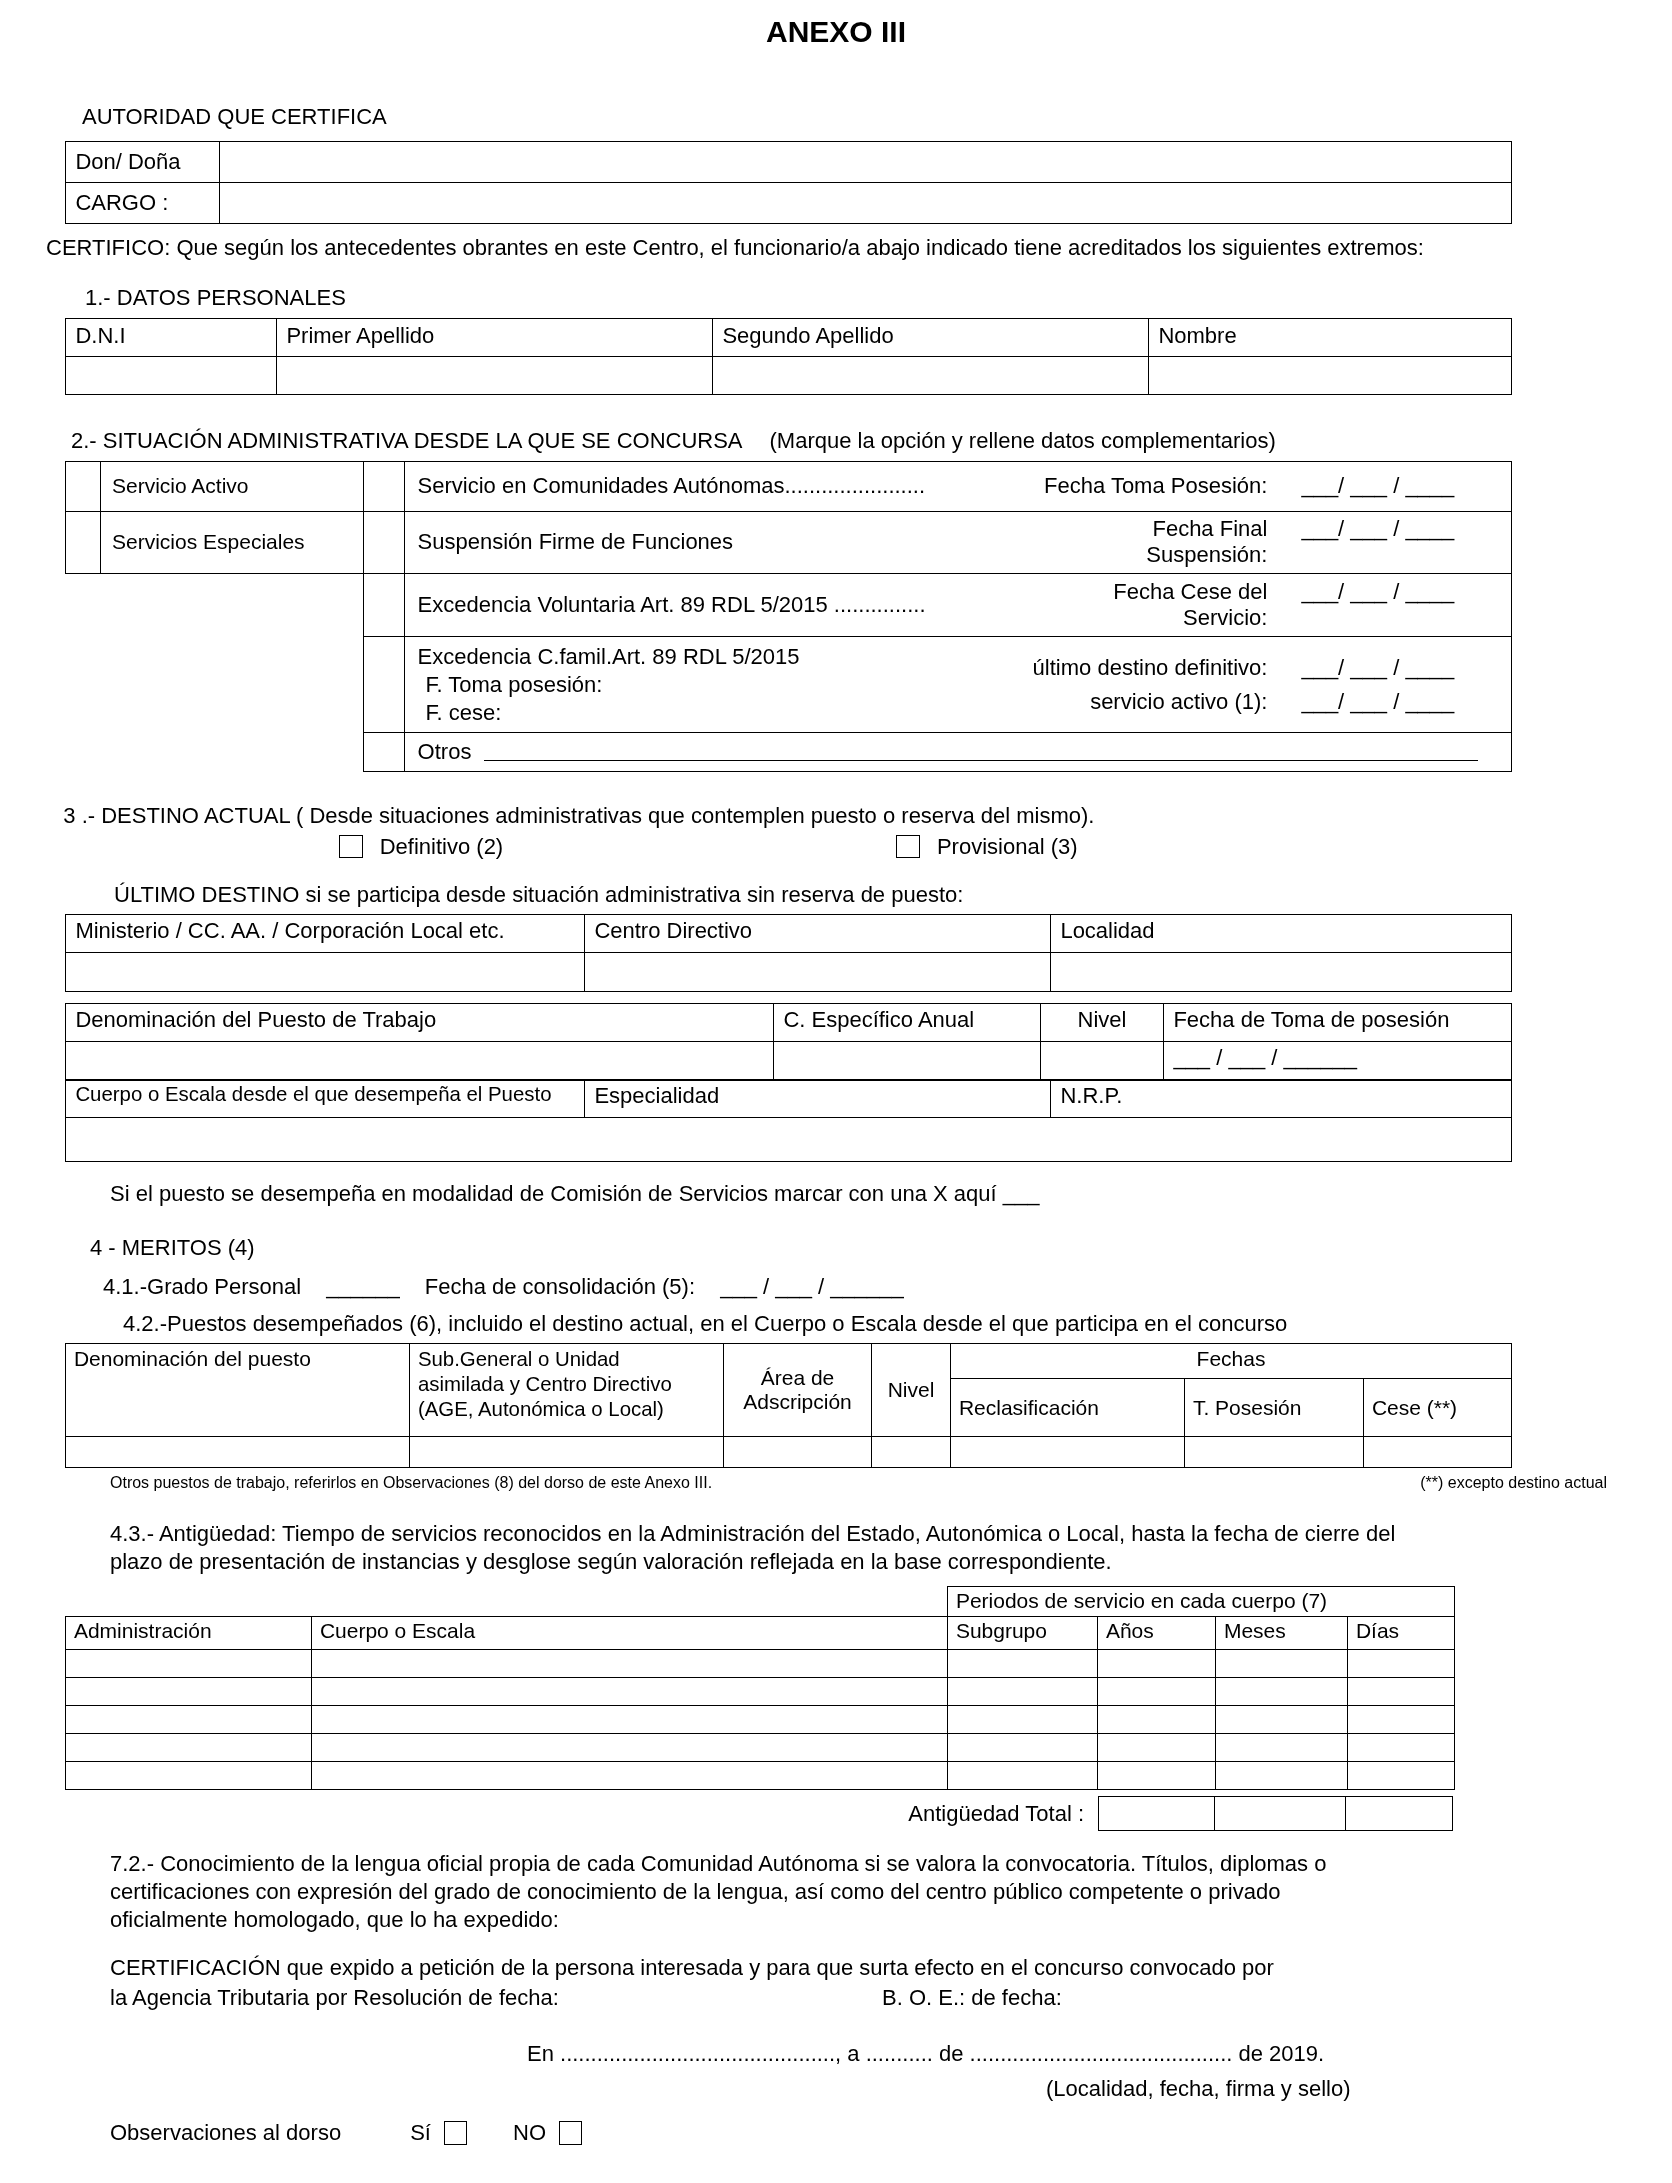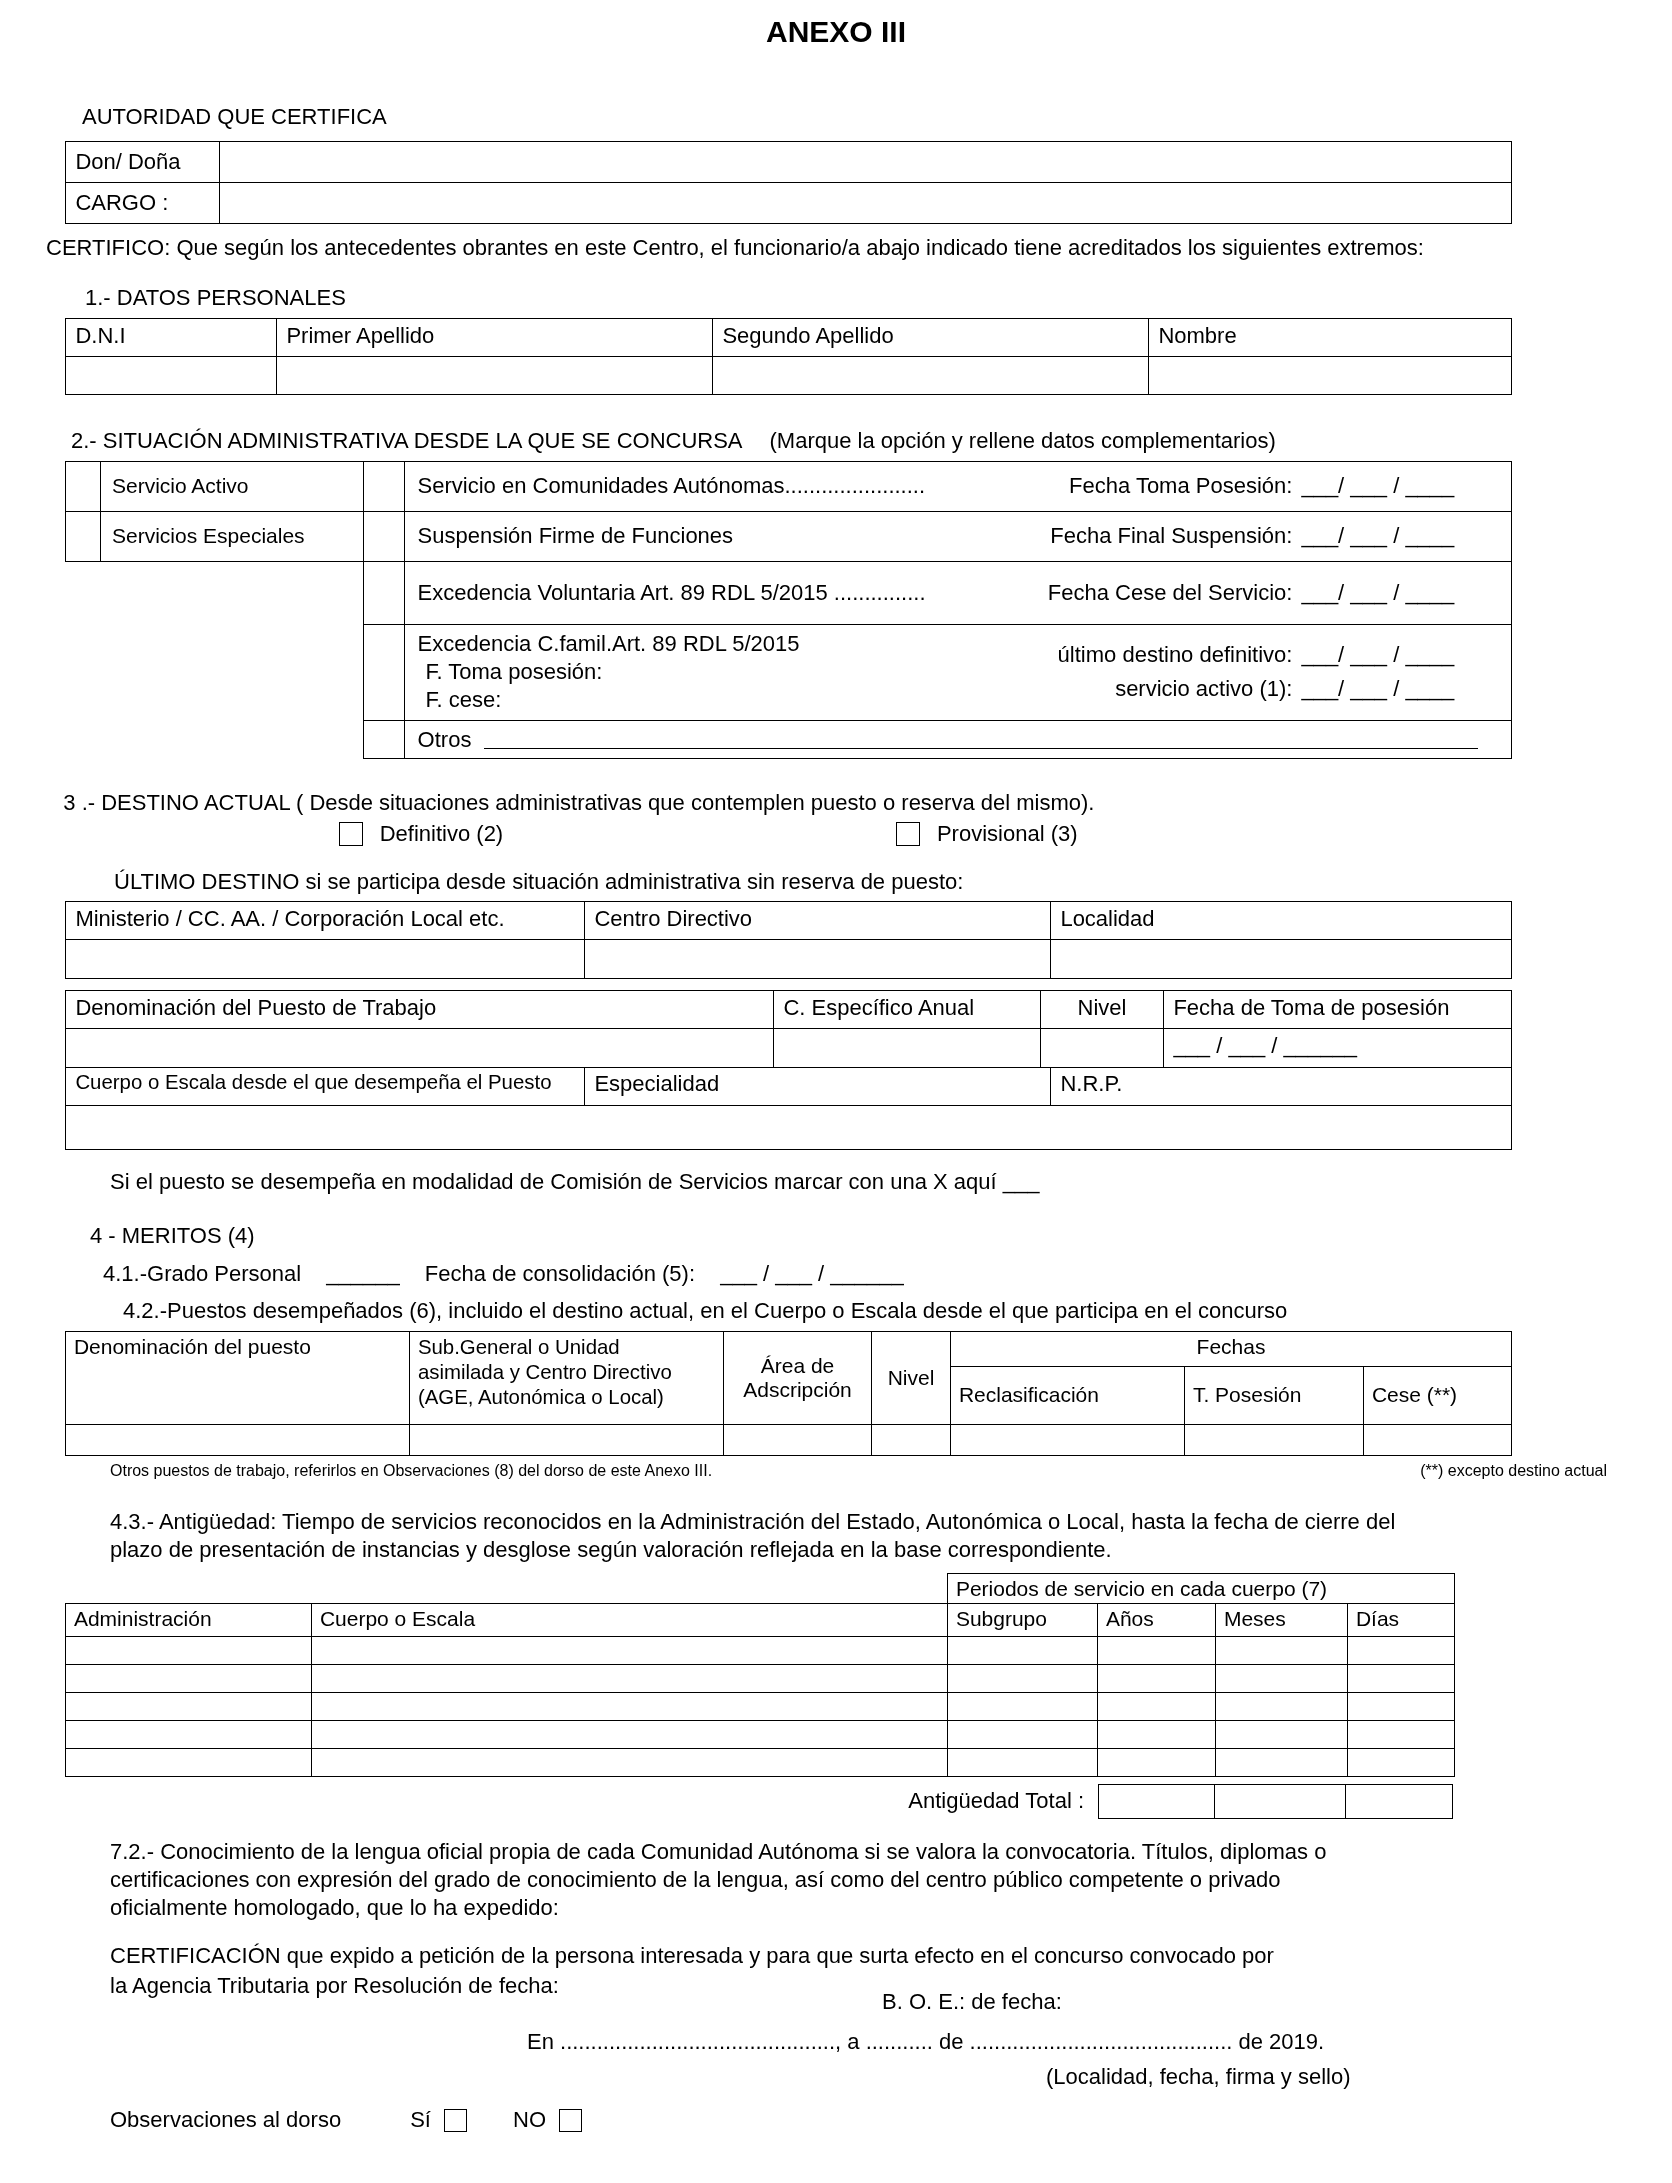--- a/index.html
+++ b/index.html
@@ -29,21 +29,21 @@
   .sec2-heading{margin:33px 0 0 25px;display:flex;gap:27px}
   .sit-table{margin-top:6.3px}
   .sit-table td{vertical-align:middle}
   .sit-table .opt{font-size:21px;padding-left:11px}
   .sit-table .content{padding:4.7px 12.6px}
   .r12 td{height:50px}
   .r3 td{height:63px}
   .r4 td{height:96px}
   .r5 td{height:38px}
   .crow{display:flex;justify-content:space-between;align-items:center}
-  .dgroup{display:flex;gap:9px;width:472px;flex-shrink:0}
+  .dgroup{display:flex;gap:34px;width:472px;flex-shrink:0}
   .dlabel{flex:1;text-align:right}
   .blank{white-space:nowrap}
   .dgroup .blank{width:197px}
   .exc-left div{line-height:28px}
   .exc-left .ind{padding-left:7.9px}
   .dgroup-col{display:flex;flex-direction:column;gap:7.9px;width:472px;flex-shrink:0}
   .dgroup-col .dgroup{width:100%}
   .otros-row{display:flex;align-items:center;gap:12.6px}
   .fill-line{flex:1;border-bottom:1.6px solid #000;height:23.6px;margin:0 20.4px 4.7px 0}
 
@@ -83,21 +83,21 @@
   .ant-data td{height:28px}
   .total-row{display:flex;align-items:center;margin:6.3px 0 0 19px}
   .total-label{width:1033px;text-align:right;padding-right:14px}
   .total-box{height:35px;border:1.6px solid #000;background:#fff}
   .total-box+.total-box{margin-left:-1.6px}
   .tb1{width:118px}.tb2{width:132px}.tb3{width:108px}
 
   .s44-text{margin:19px 0 0 64px;max-width:1258px;line-height:28px}
   .cert-text{margin:19px 0 0 64px;line-height:30px}
   .cert-line2{position:relative}
-  .cert-boe{position:absolute;left:772px;top:16px}
+  .cert-boe{position:absolute;left:772px;top:0}
   .date-line{margin:28px 0 0 481px}
   .locality{margin:9.4px 0 0 1000px}
   .obs-row{margin:17.3px 0 0 64px;display:flex;align-items:center}
   .obs-si{margin-left:69px}
   .obs-no{margin-left:46px}
   .obs-row .cbx{margin-left:12.6px;margin-right:0}
 </style>
 </head>
 <body>
 

